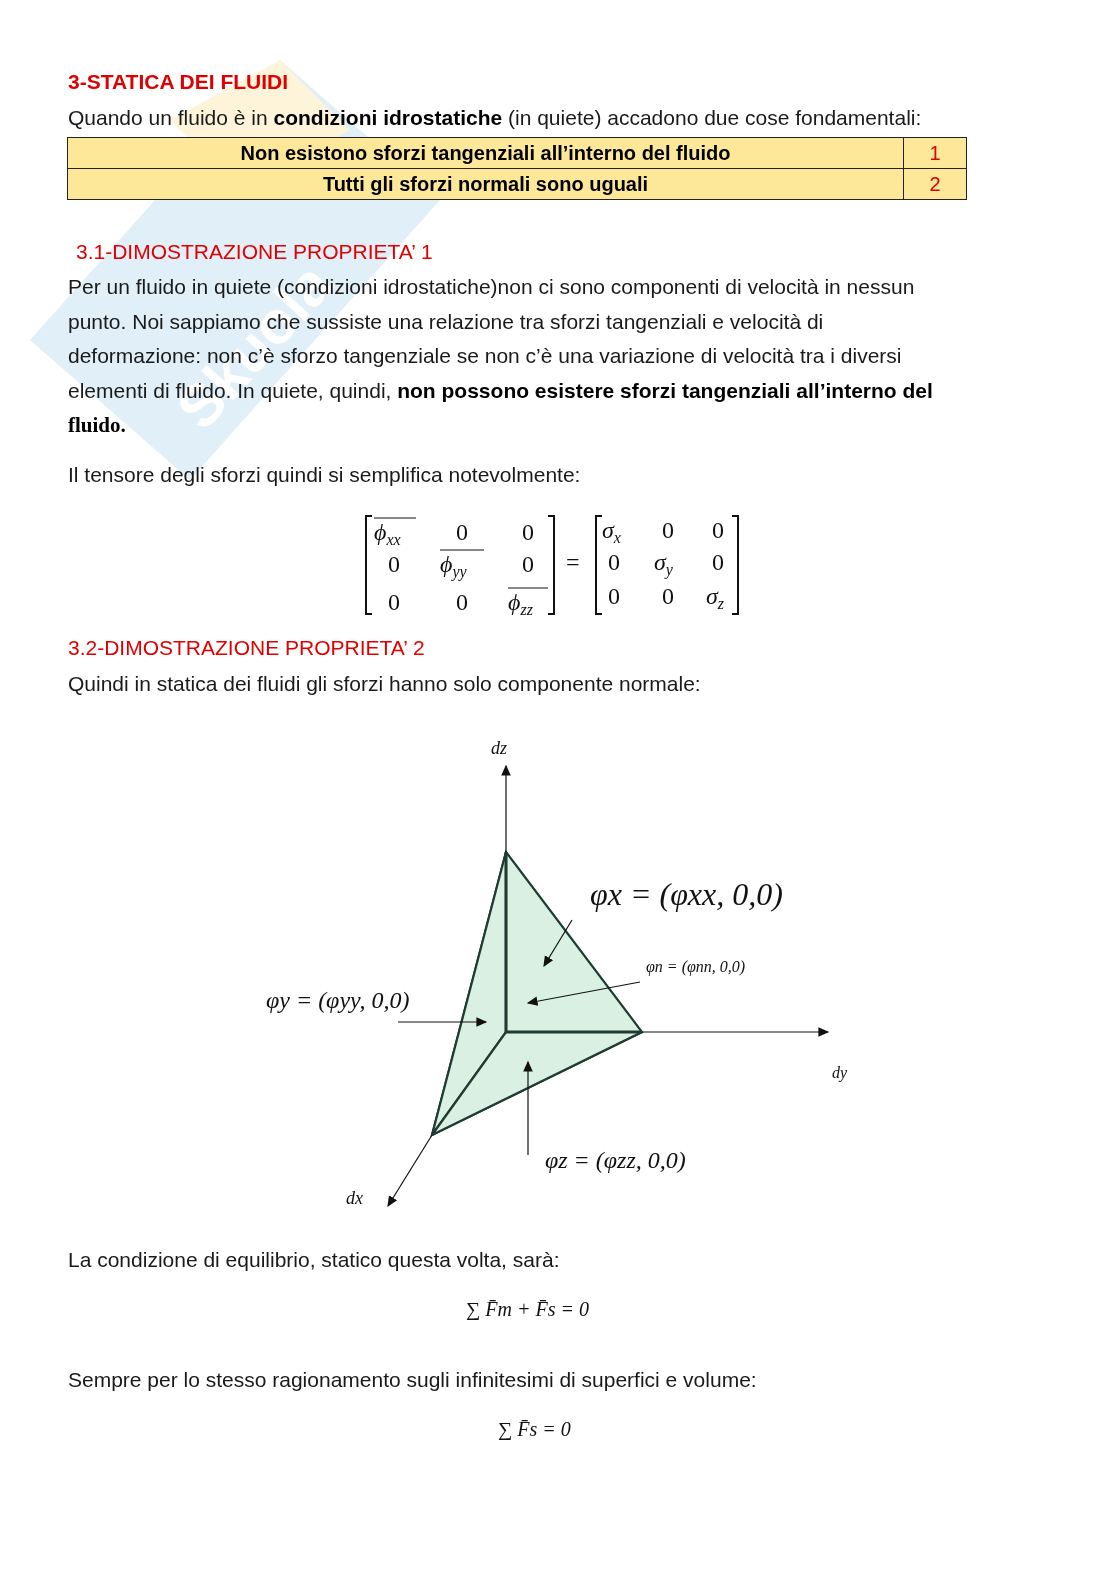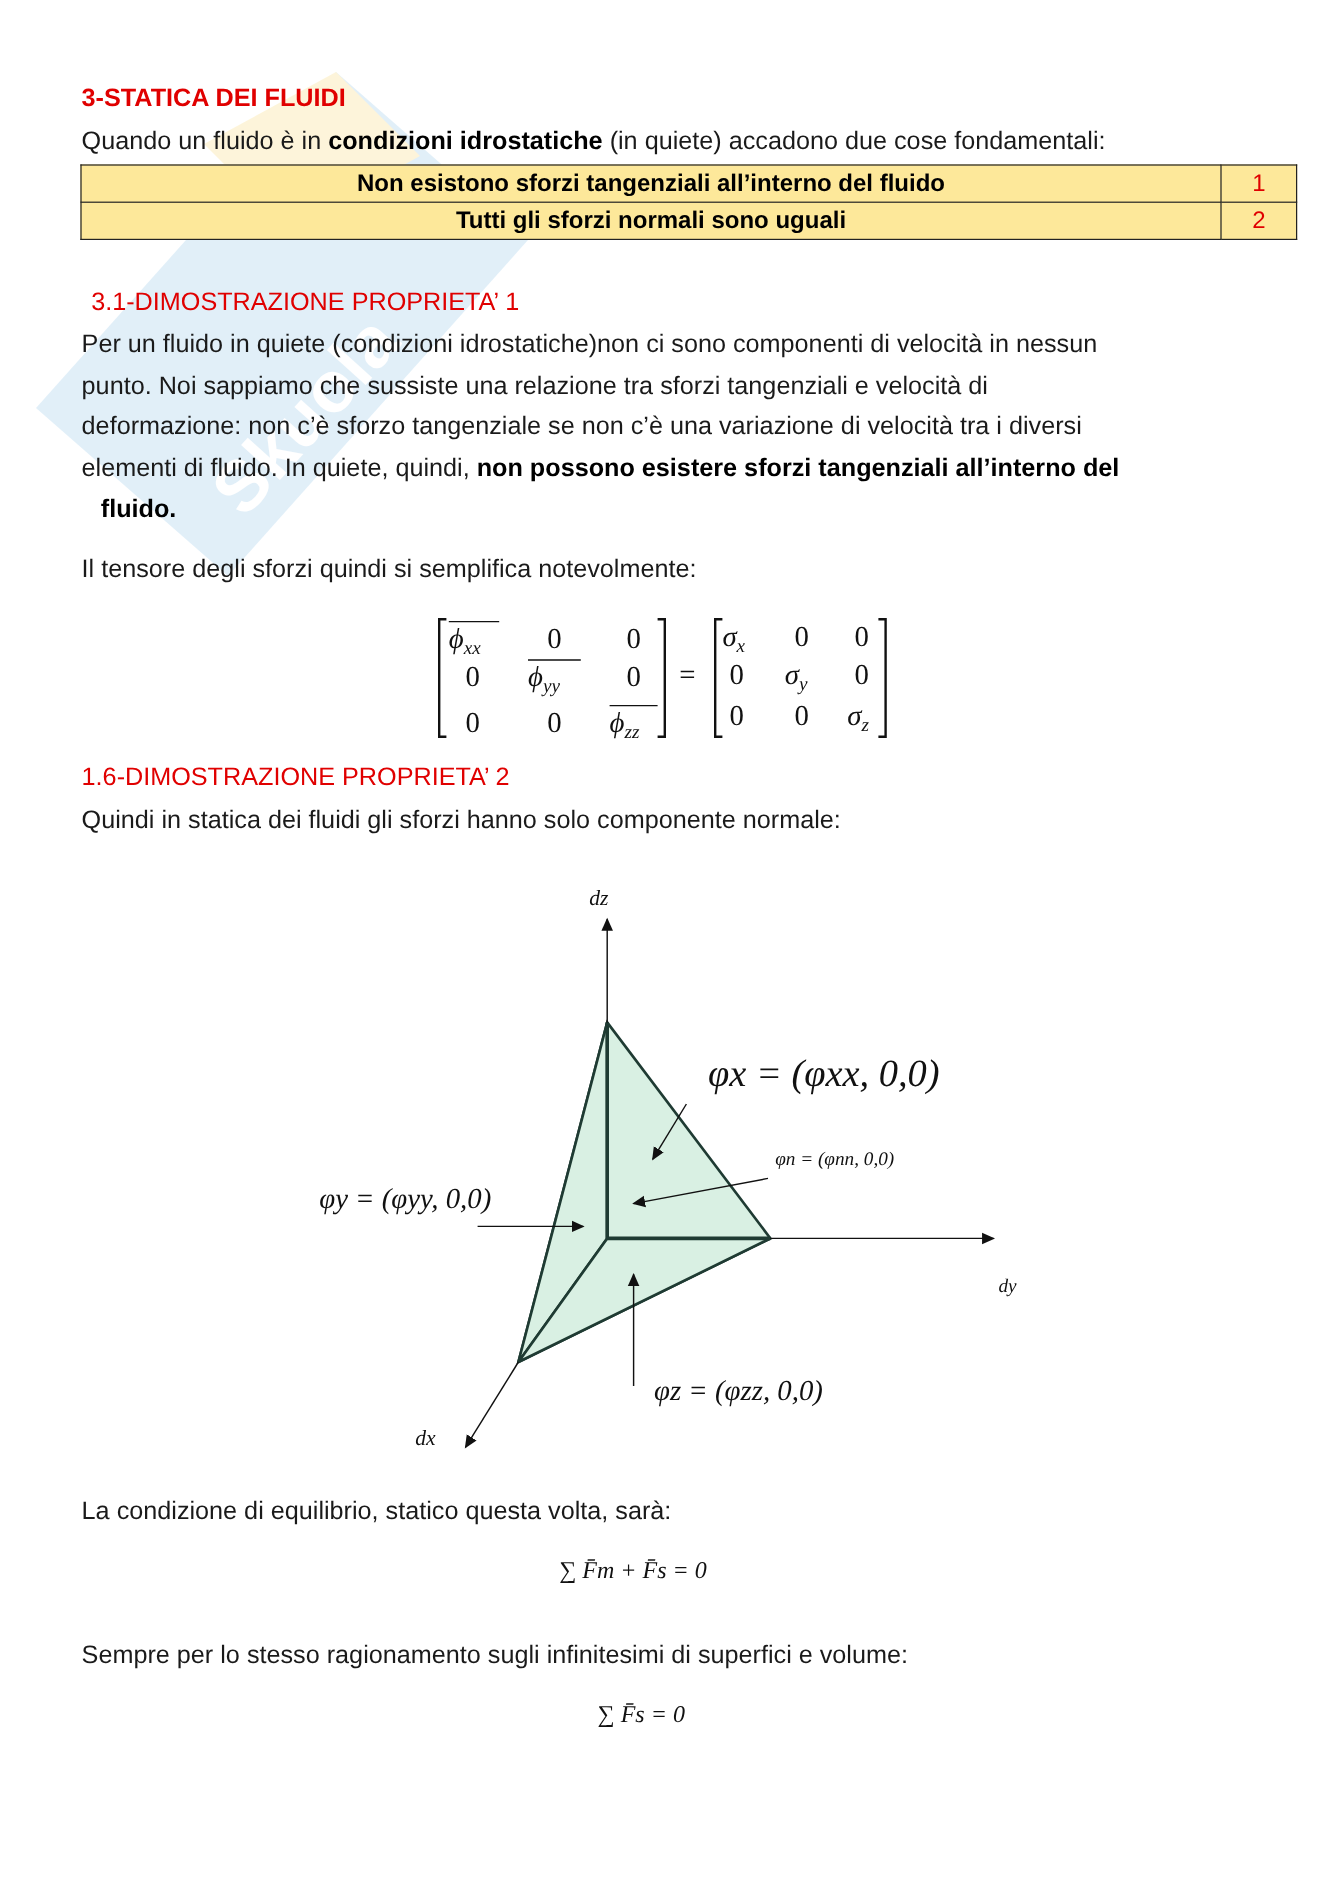--- a/index.html
+++ b/index.html
@@ -5,21 +5,21 @@
   html, body { margin: 0; padding: 0; background: #ffffff; }
   body { width: 1116px; height: 1579px; position: relative; overflow: hidden;
          font-family: "Liberation Sans", "DejaVu Sans", sans-serif; color: #111; }
   .page { position: absolute; left: 0; top: 0; width: 1116px; height: 1579px; }
   .watermark { position: absolute; left: 20px; top: 40px; width: 420px; height: 480px; pointer-events: none; opacity: 0.16; }
   .abs { position: absolute; white-space: nowrap; }
   .h1 { left: 68px; top: 70px; font-size: 21px; font-weight: bold; color: #e00000; }
   .h2 { font-size: 21px; color: #e00000; }
   .p { font-size: 21px; line-height: 34.5px; color: #1a1a1a; }
   b { font-weight: bold; color: #000; }
-  table.props { position: absolute; left: 67px; top: 137px; width: 1014px; border-collapse: collapse; background: #fde89a; }
+  table.props { position: absolute; left: 67px; top: 137px; width: 900px; border-collapse: collapse; background: #fde89a; }
   table.props td { border: 1.5px solid #222; height: 30px; padding: 0; font-size: 20px; }
   table.props td.txt { text-align: center; font-weight: bold; color: #000; }
   table.props td.num { width: 62px; text-align: center; color: #e00000; }
   .math { font-family: "Liberation Serif", "DejaVu Serif", serif; font-style: italic; }
   .eqn { position: absolute; font-family: "Liberation Serif", "DejaVu Serif", serif; font-size: 20px; }
 </style>
 </head>
 <body>
 
 <div class="page">
@@ -50,21 +50,21 @@
     </table>
 
   <div class="abs h2" style="left:76px; top:240px;">3.1-DIMOSTRAZIONE PROPRIETA’ 1</div>
 
   <div class="abs p" style="left:68px; top:270px;">Per un fluido in quiete (condizioni idrostatiche)non ci sono componenti di velocità in nessun</div>
   <div class="abs p" style="left:68px; top:305px;">punto. Noi sappiamo che sussiste una relazione tra sforzi tangenziali e velocità di</div>
   <div class="abs p" style="left:68px; top:339px;">deformazione: non c’è sforzo tangenziale se non c’è una variazione di velocità tra i diversi</div>
   <div class="abs p" style="left:68px; top:374px;">
     <span>elementi di fluido. In quiete, quindi, </span><b>non possono esistere sforzi tangenziali all’interno del</b>
   </div>
-  <div class="abs p" style="left:84px; top:408px;">
+  <div class="abs p" style="left:68px; top:408px;font-family:Liberation Serif, serif;">
     <b>fluido.</b>
   </div>
 
   <div class="abs p" style="left:68px; top:458px;">Il tensore degli sforzi quindi si semplifica notevolmente:</div>
 
   <svg style="position:absolute; left:360px; top:510px;" width="390" height="108">
     <g stroke="#111" stroke-width="2" fill="none">
       <path d="M12,6 H6 V104 H12"></path>
       <path d="M188,6 H194 V104 H188"></path>
       <path d="M242,6 H236 V104 H242"></path>
@@ -89,21 +89,21 @@
       <text x="352" y="28">0</text>
       <text x="248" y="60">0</text>
       <text x="294" y="60" font-style="italic">σ<tspan font-size="16" dy="5">y</tspan></text>
       <text x="352" y="60">0</text>
       <text x="248" y="94">0</text>
       <text x="302" y="94">0</text>
       <text x="346" y="94" font-style="italic">σ<tspan font-size="16" dy="5">z</tspan></text>
     </g>
   </svg>
 
-  <div class="abs h2" style="left:68px; top:636px;">1.6-DIMOSTRAZIONE PROPRIETA’ 2</div>
+  <div class="abs h2" style="left:68px; top:636px;">3.2-DIMOSTRAZIONE PROPRIETA’ 2</div>
   <div class="abs p" style="left:68px; top:667px;">Quindi in statica dei fluidi gli sforzi hanno solo componente normale:</div>
 
   <svg style="position:absolute; left:250px; top:730px;" width="620" height="490">
     <defs>
       <marker id="ah" markerWidth="10" markerHeight="10" refX="8" refY="5" orient="auto">
         <path d="M0,1 L9,5 L0,9 Z" fill="#111"></path>
       </marker>
     </defs>
 
     <polygon points="256,122 392,302 182,405" fill="#d9f0e3" stroke="#1f3b33" stroke-width="2.2"></polygon>

